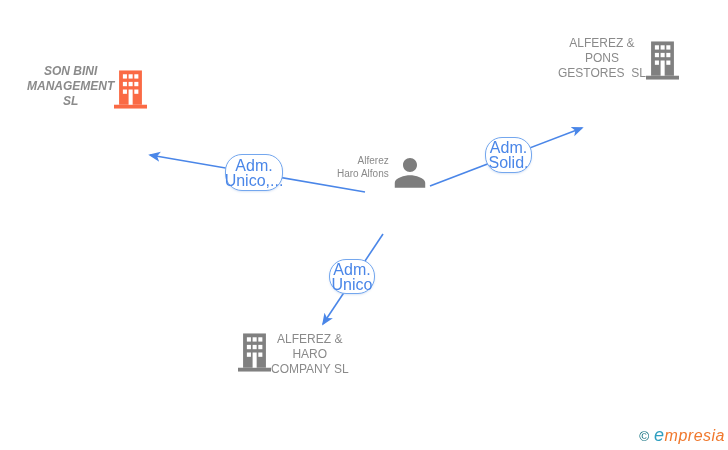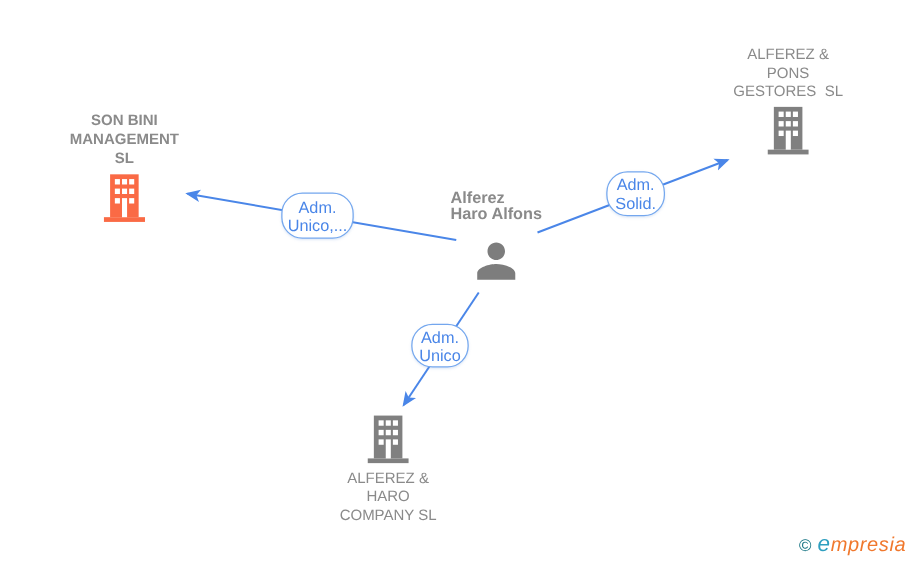--- a/index.html
+++ b/index.html
@@ -25,52 +25,51 @@
     stroke: var(--edge-blue, #4a86e8);
     stroke-width: 1.6;
     fill: none;
   }
   #arrowhead path {
     fill: var(--edge-blue, #4a86e8);
   }
   .node {
     position: absolute;
     display: flex;
-    flex-direction: column;
+    flex-direction: row;
     align-items: center;
     cursor: pointer;
   }
   .node-label {
     font-size: 12px;
     line-height: 15px;
     color: var(--node-text-gray, #8a8a8a);
     text-align: center;
     white-space: pre-line;
   }
   .node-label.bold { font-weight: bold; }
   .person-label {
-    font-size: 13px;
+    font-size: 10px;
     line-height: 13px;
     color: var(--node-text-gray, #8a8a8a);
-    text-align: left;
+    text-align: right;
     white-space: pre-line;
     margin-bottom: 10px;
-    font-weight: bold;
   }
   .icon-building-orange { fill: var(--company-icon-orange, #fa6a45); }
   .icon-building-gray   { fill: var(--company-icon-gray, #808080); }
   .icon-person-gray     { fill: var(--person-icon-gray, #7d7d7d); }
   .edge-label {
     position: absolute;
     box-sizing: border-box;
     background: #ffffff;
     border: 1.5px solid var(--label-border-blue, #74a7ee);
     border-radius: 17px;
     color: var(--label-text-blue, #4a86e8);
-    font-size: 13px;
+    font-size: 16px;
     line-height: 15px;
     text-align: center;
     white-space: pre-line;
     display: flex;
     align-items: center;
     justify-content: center;
     cursor: pointer;
     box-shadow: 0 1px 2px rgba(120,160,220,0.25);
   }
   .footer-logo {
@@ -106,21 +105,21 @@
     <defs>
       <marker id="arrowhead" viewBox="0 0 10 10" refX="8.5" refY="5" markerWidth="7.5" markerHeight="7.5" orient="auto-start-reverse">
         <path d="M 0 0.8 L 10 5 L 0 9.2 L 2.5 5 z"></path>
       </marker>
     </defs>
     <line class="edge-line" x1="365" y1="192" x2="150" y2="155" marker-end="url(#arrowhead)"></line>
     <line class="edge-line" x1="430" y1="186" x2="582" y2="128" marker-end="url(#arrowhead)"></line>
     <line class="edge-line" x1="383" y1="234" x2="323" y2="324" marker-end="url(#arrowhead)"></line>
   </svg>
 
-  <div class="node" style="left:27px; top:89px; width:145px;">
+  <div class="node" style="left:27px; top:64px; width:145px;font-style:italic;">
     <div class="node-label bold">SON BINI
 MANAGEMENT
 SL</div>
     <svg width="33" height="39" viewBox="0 0 26 30" style="margin-top:5px;">
       <g class="icon-building-orange">
         <rect x="4" y="0" width="18" height="27"></rect>
         <rect x="0" y="27" width="26" height="3"></rect>
       </g>
       <g fill="#ffffff">
         <rect x="7" y="3" width="3.2" height="3.4"></rect>

